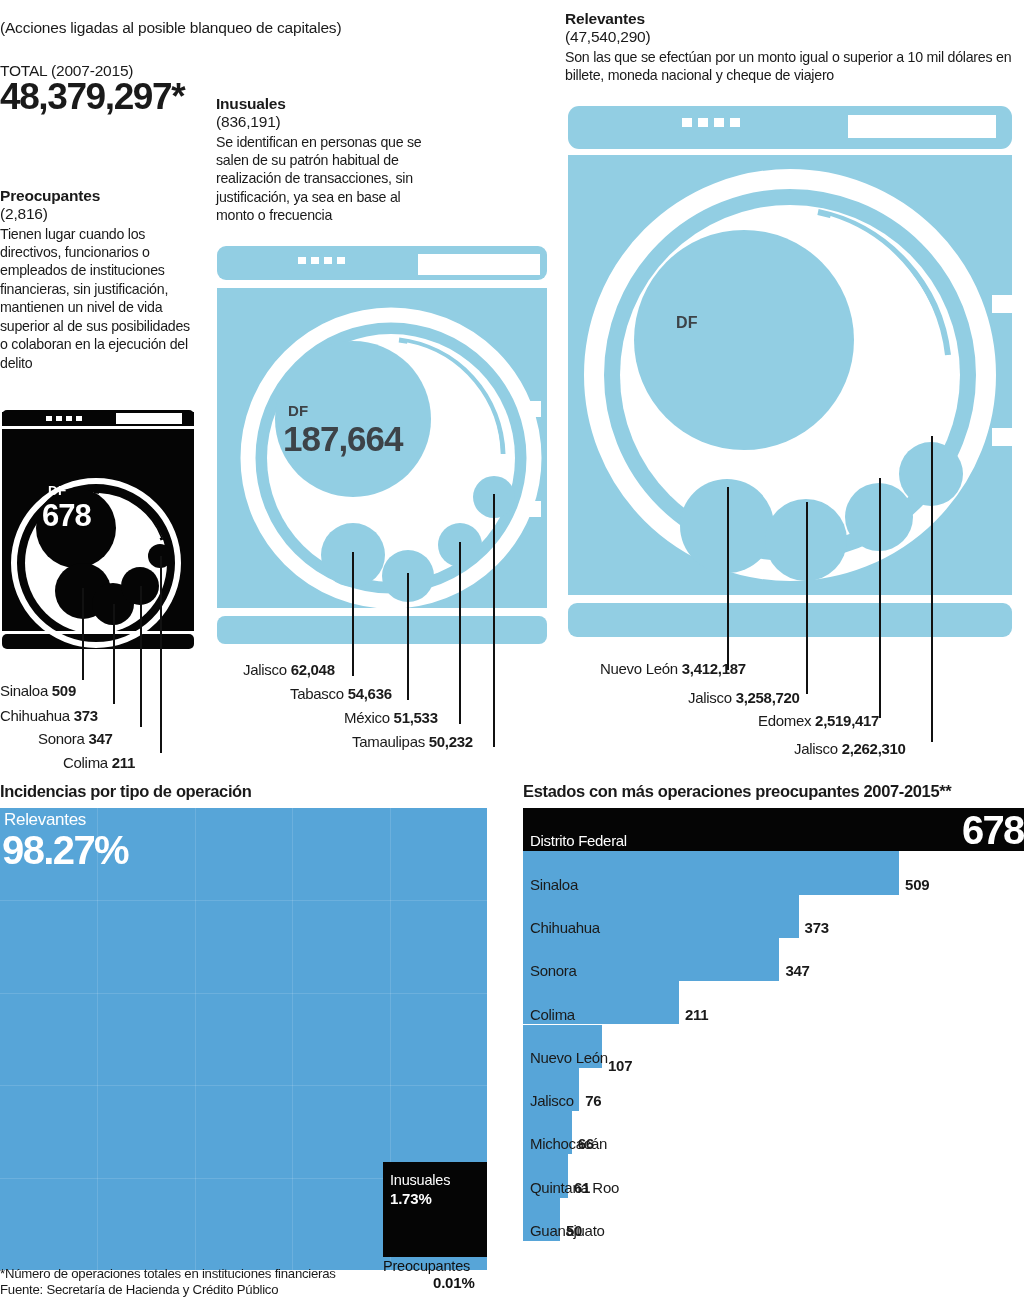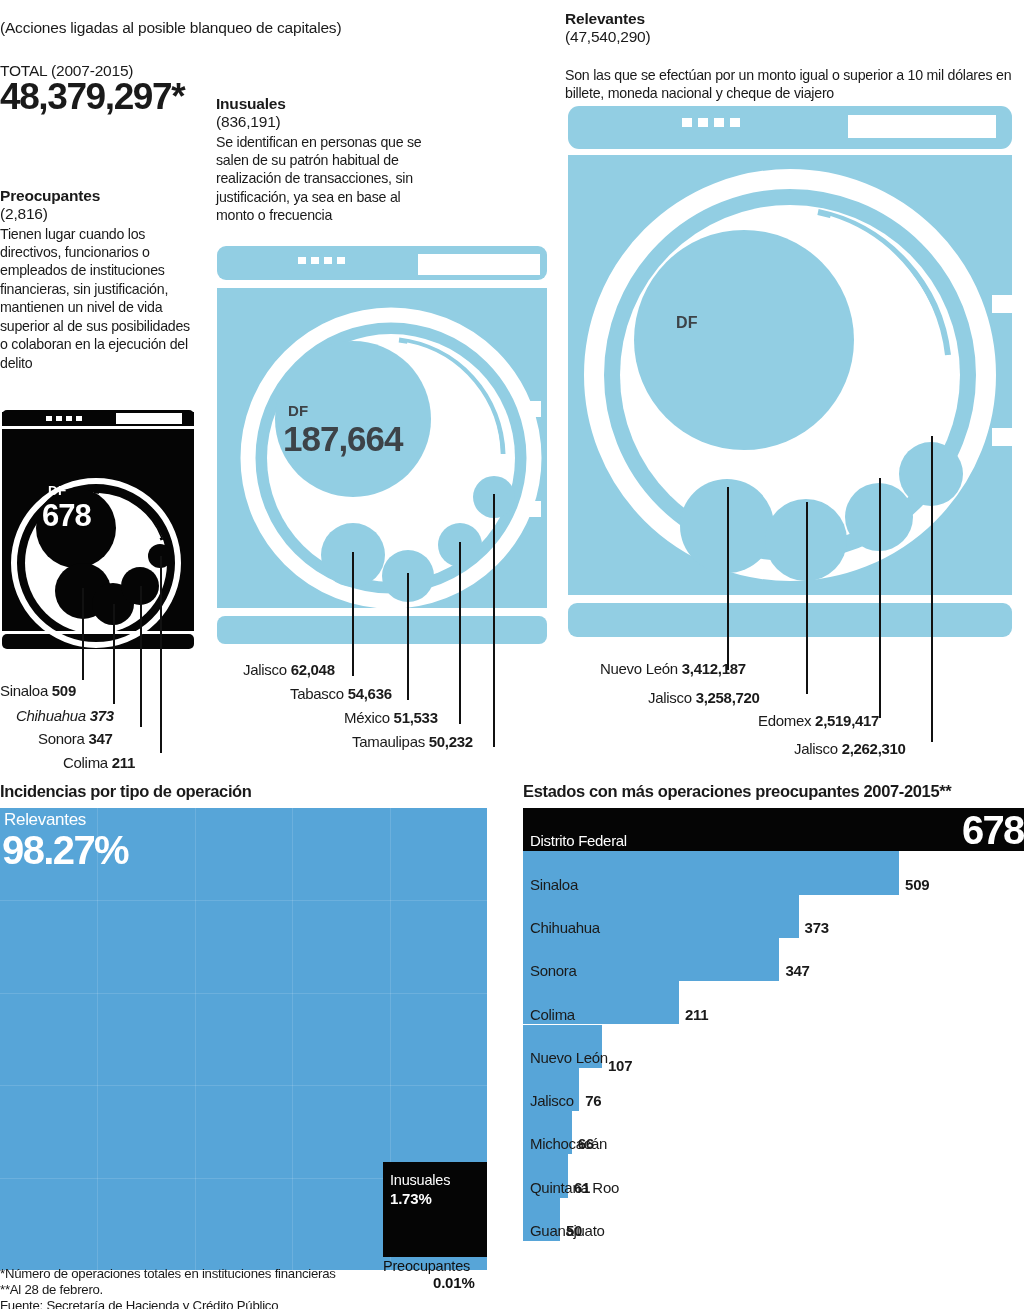--- a/index.html
+++ b/index.html
@@ -74,21 +74,21 @@
 
 <div class="abs" style="left:216px;top:95px;width:210px;">
   <div class="blk-head">Inusuales</div>
   <div class="blk-count">(836,191)</div>
   <div class="blk-body" style="margin-top:1px;">Se identifican en personas que se salen de su patrón habitual de realización de transacciones, sin justificación, ya sea en base al monto o frecuencia</div>
 </div>
 
 <div class="abs" style="left:565px;top:10px;width:450px;">
   <div class="blk-head">Relevantes</div>
   <div class="blk-count">(47,540,290)</div>
-  <div class="blk-body" style="margin-top:19px;">Son las que se efectúan por un monto igual o superior a 10 mil dólares en billete, moneda nacional y cheque de viajero</div>
+  <div class="blk-body" style="margin-top:1px;">Son las que se efectúan por un monto igual o superior a 10 mil dólares en billete, moneda nacional y cheque de viajero</div>
 </div>
 
 <div class="machine" style="left:0;top:408px;">
   <svg width="196" height="243" viewBox="0 0 196 243">
 
     <rect x="2" y="18" width="192" height="205" fill="#050505"></rect>
 
     <path d="M2 4 h192 v14 h-192 z" fill="#050505"></path>
     <rect x="2" y="2" width="192" height="16" rx="5" fill="#050505"></rect>
 
@@ -129,21 +129,21 @@
 
 <div class="lline" style="left:82px;top:588px;height:92px;"></div>
 <div class="lline" style="left:113px;top:604px;height:100px;"></div>
 <div class="lline" style="left:140px;top:586px;height:141px;"></div>
 <div class="lline" style="left:160px;top:556px;height:197px;"></div>
 
 <div class="callout" style="left:0;top:683px;">
   <span>Sinaloa</span>
   <b>509</b>
 </div>
-<div class="callout" style="left:16px;top:708px;font-style:italic;">
+<div class="callout" style="left:0;top:708px;">
   <span>Chihuahua</span>
   <b>373</b>
 </div>
 <div class="callout" style="left:38px;top:731px;">
   <span>Sonora</span>
   <b>347</b>
 </div>
 <div class="callout" style="left:63px;top:755px;">
   <span>Colima</span>
   <b>211</b>
@@ -234,21 +234,21 @@
 
 <div class="lline" style="left:727px;top:487px;height:183px;"></div>
 <div class="lline" style="left:806px;top:502px;height:192px;"></div>
 <div class="lline" style="left:879px;top:478px;height:240px;"></div>
 <div class="lline" style="left:931px;top:436px;height:306px;"></div>
 
 <div class="callout" style="left:600px;top:661px;">
   <span>Nuevo León</span>
   <b>3,412,187</b>
 </div>
-<div class="callout" style="left:648px;top:690px;">
+<div class="callout" style="left:688px;top:690px;">
   <span>Jalisco</span>
   <b>3,258,720</b>
 </div>
 <div class="callout" style="left:758px;top:713px;">
   <span>Edomex</span>
   <b>2,519,417</b>
 </div>
 <div class="callout" style="left:794px;top:741px;">
   <span>Jalisco</span>
   <b>2,262,310</b>
@@ -310,15 +310,14 @@
     <div class="bar" style="left: 0px; top: 346.4px; width: 45.0752px; height: 43.3px;"></div>
     <div class="bar-name" style="left: 7px; top: 370.7px;">Quintana Roo</div>
     <div class="bar-val" style="left: 51.0752px; top: 370.7px;">61</div>
     <div class="bar" style="left: 0px; top: 389.7px; width: 36.9469px; height: 43.3px;"></div>
     <div class="bar-name" style="left: 7px; top: 414px;">Guanajuato</div>
     <div class="bar-val" style="left: 42.9469px; top: 414px;">50</div>
   </div>
 
 <div class="abs" id="foot">
   <div>*Número de operaciones totales en instituciones financieras</div>
-  <div>**Al 28 de febrero.</div>
   <div>Fuente: Secretaría de Hacienda y Crédito Público</div>
 </div>
 
 </body></html>

